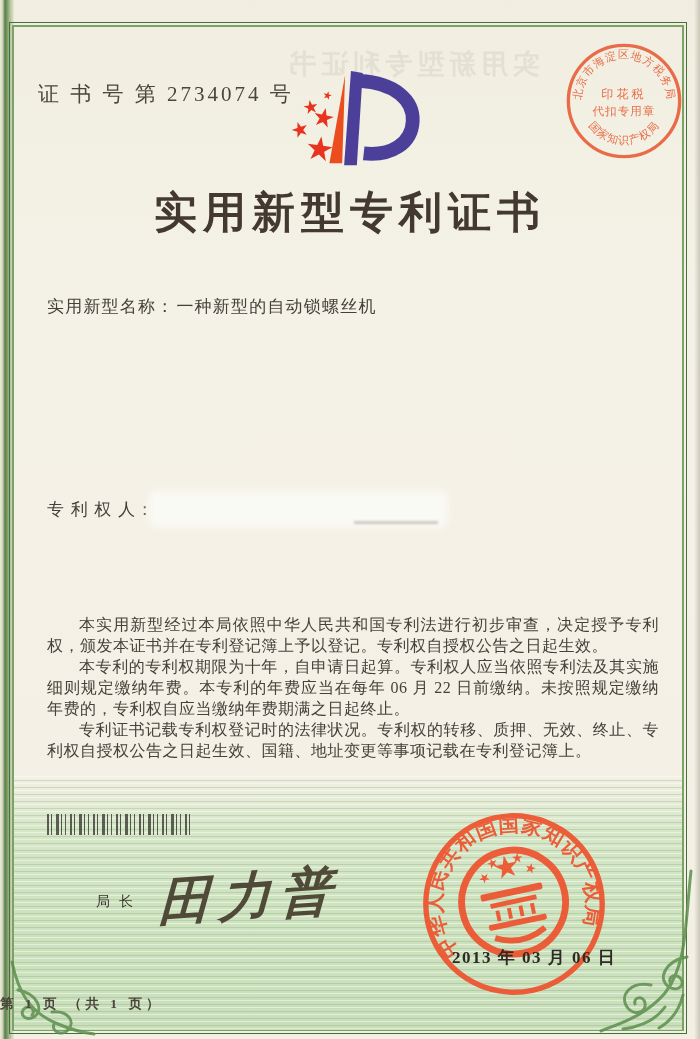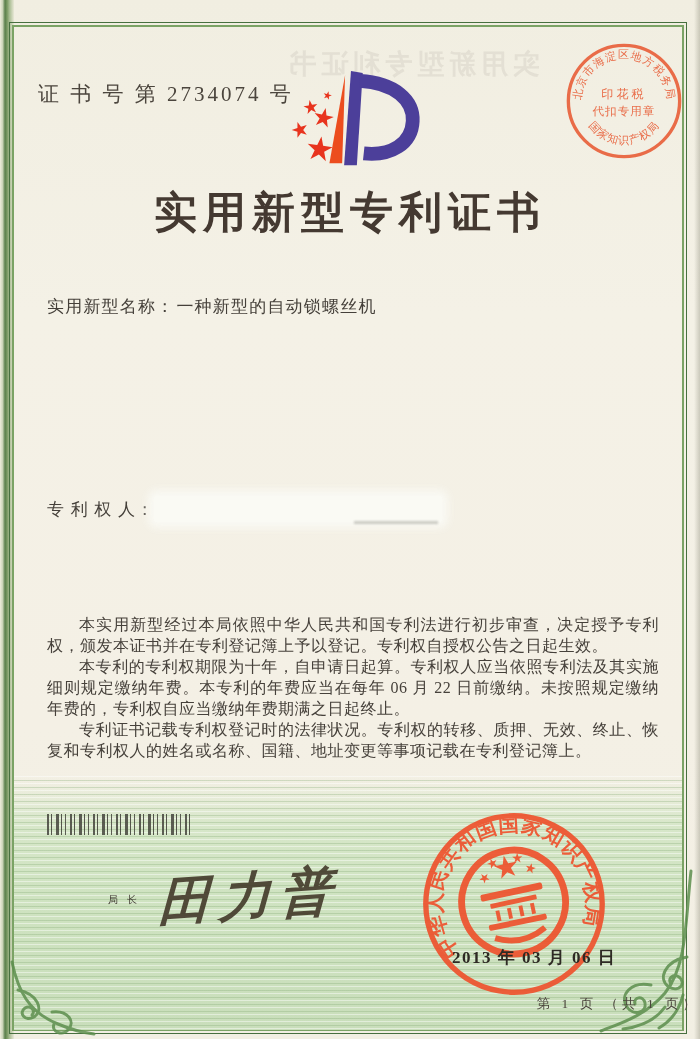--- a/index.html
+++ b/index.html
@@ -35,27 +35,27 @@
   .redact-mark{position:absolute;right:4px;bottom:0;width:84px;height:3px;
     background:rgba(100,98,90,.30);filter:blur(1px);}
   .body-text{left:47px;top:614px;width:612px;font-size:16px;line-height:21px;
     letter-spacing:.5px;text-align:justify;color:#46413b;}
   .body-text p{margin:0;text-indent:2em;}
   .barcode{left:47px;top:814px;width:143px;height:21px;opacity:.85;
     background:repeating-linear-gradient(90deg,
       #44443c 0 2px,transparent 2px 4px,#3c3c34 4px 5px,transparent 5px 9px,
       #44443c 9px 12px,transparent 12px 14px,#3c3c34 14px 15px,transparent 15px 18px,
       #44443c 18px 19px,transparent 19px 23px);}
-  .director-label{left:108px;top:893px;font-size:10px;letter-spacing:9px;color:#3a342c;}
+  .director-label{left:96px;top:893px;font-size:14px;letter-spacing:9px;color:#3a342c;}
   .signature{left:158px;top:862px;font-size:52px;font-weight:700;font-style:italic;
     letter-spacing:9px;color:#3f3526;opacity:.88;transform:rotate(-4deg) skewX(-6deg);
     font-family:"DejaVu Serif","Liberation Serif",serif;}
   .seal-date{left:452px;top:946px;font-size:17px;letter-spacing:1.5px;color:#2e2a24;font-weight:600;}
-  .page-footer{left:0;right:0;top:995px;text-align:right;font-size:13.5px;
-    letter-spacing:4px;color:#4b453c;}
+  .page-footer{left:0;right:0;top:995px;text-align:left;font-size:13.5px;
+    letter-spacing:4px;color:#4b453c;font-weight:bold;}
   svg text{font-family:"Liberation Serif","DejaVu Serif",serif;}
 </style>
 </head>
 <body>
 
 <div class="page">
 
   <div class="abs spine"></div>
   <div class="abs right-edge"></div>
   <div class="abs frame-outer"></div>
@@ -110,21 +110,21 @@
   <div class="abs field" style="top:295px">
     <span>实用新型名称：</span><span class="val">一种新型的自动锁螺丝机</span>
   </div>
   <div class="abs field" style="top:498px">
     <span>专 利 权 人：</span><span class="redact-wrap"><span class="redact-box"></span><span class="redact-mark"></span></span>
   </div>
 
   <div class="abs body-text">
     <p>本实用新型经过本局依照中华人民共和国专利法进行初步审查，决定授予专利权，颁发本证书并在专利登记簿上予以登记。专利权自授权公告之日起生效。</p>
     <p>本专利的专利权期限为十年，自申请日起算。专利权人应当依照专利法及其实施细则规定缴纳年费。本专利的年费应当在每年 06 月 22 日前缴纳。未按照规定缴纳年费的，专利权自应当缴纳年费期满之日起终止。</p>
-    <p>专利证书记载专利权登记时的法律状况。专利权的转移、质押、无效、终止、恢复和专利权人的姓名或名称、国籍、地址变更等事项记载在专利登记簿上。</p>
+    <p>专利证书记载专利权登记时的法律状况。专利权的转移、质押、无效、终止、专利权自授权公告之日起生效、国籍、地址变更等事项记载在专利登记簿上。</p>
   </div>
 
   <div class="abs barcode"></div>
 
   <div class="abs director-label">局长</div>
   <div class="abs signature">田力普</div>
 
   <svg class="abs" style="left:416px;top:806px;" width="196" height="196" viewBox="0 0 200 200" opacity="0.9">
     <defs>
       <path id="sealRing" d="M 35.9,137 A 74,74 0 1 1 164.1,137" fill="none"></path>

